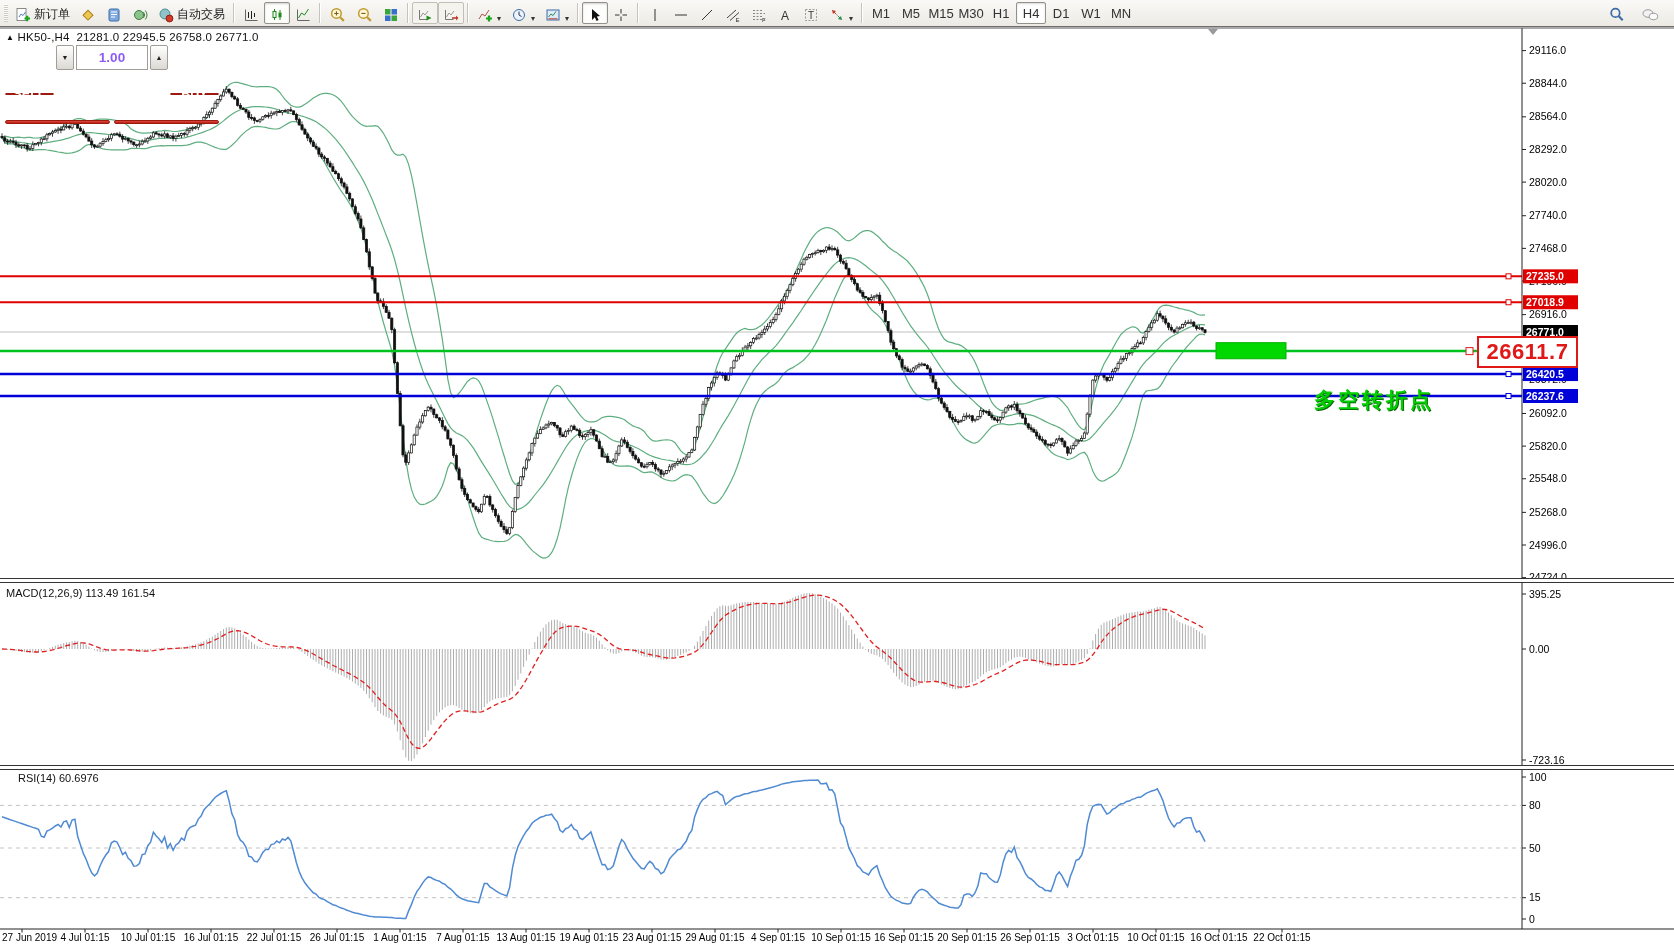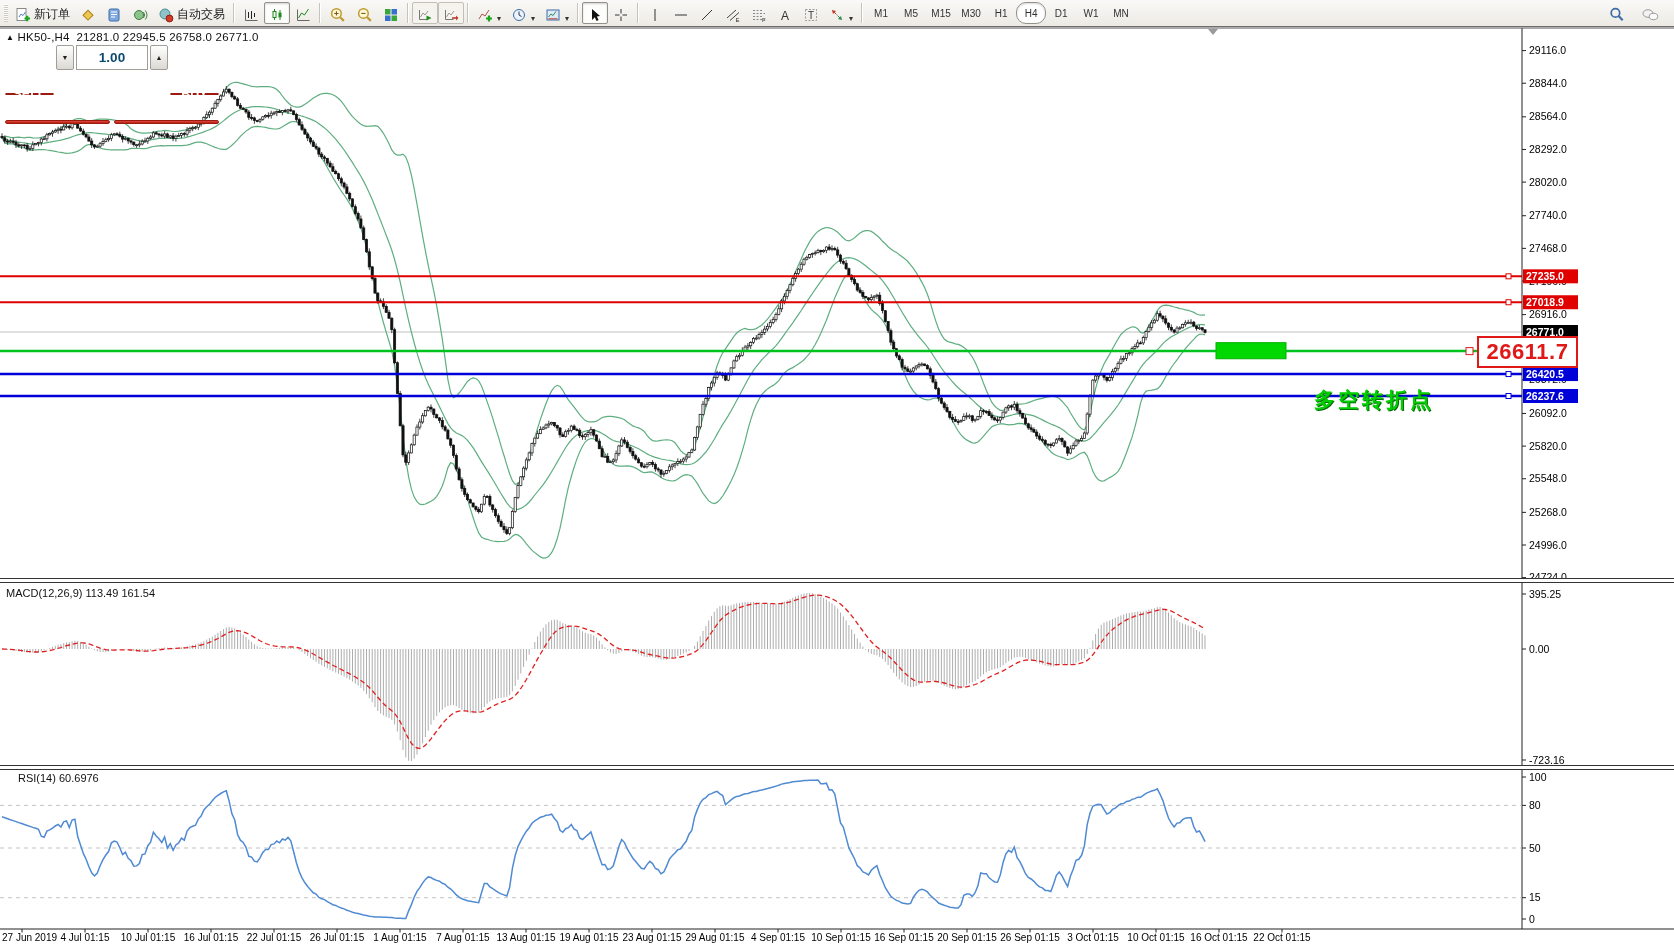--- a/index.html
+++ b/index.html
@@ -8,39 +8,39 @@
   #toolbar{position:absolute;left:0;top:0;width:1674px;height:27px;background:linear-gradient(#faf9f7,#edeae4);
     border-bottom:1px solid #6e6e6e;display:flex;align-items:center;padding:0 2px;box-sizing:border-box;z-index:5;}
   .grip{width:4px;height:18px;margin:0 2px;background:repeating-linear-gradient(#fff 0 1px,#c4c1ba 1px 2px);opacity:.8;}
   .sep{width:1px;height:20px;background:#c6c3bc;border-right:1px solid #fff;margin:0 3px;}
   .tbtn{height:22px;min-width:24px;display:flex;align-items:flex-end;justify-content:center;gap:3px;padding:0 4px;
     border:1px solid transparent;border-radius:2px;font-size:12px;color:#222;cursor:default;box-sizing:border-box;}
   .tbtn.pressed{background:#fdfdfc;border-color:#94918a;box-shadow:inset 0 1px 2px rgba(0,0,0,.18);}
   .tbtn.framed{background:#f5f3ee;border-color:#c2bfb7;}
   .tbtn svg{display:block;}
   .caret{font-size:8px;color:#333;margin-left:1px;}
-  .tf{width:28px;height:20px;display:flex;align-items:center;justify-content:center;font-size:10px;color:#333;
+  .tf{width:28px;height:20px;display:flex;align-items:center;justify-content:center;font-size:13px;color:#333;
     border:1px solid transparent;border-radius:2px;}
-  .tf.active{background:#fff;border-color:#94918a;box-shadow:inset 0 1px 2px rgba(0,0,0,.15);border-radius:10px;}
+  .tf.active{background:#fff;border-color:#94918a;box-shadow:inset 0 1px 2px rgba(0,0,0,.15);}
   #tb-right{margin-left:auto;display:flex;align-items:center;gap:6px;padding-right:8px;}
   
   #chart-svg{position:absolute;left:0;top:0;z-index:1;}
   .overlay{position:absolute;z-index:2;}
   #ohlc-header{left:6px;top:31px;font-size:11.5px;color:#111;letter-spacing:.2px;}
   #ohlc-header b{font-weight:normal;}
   
   #trade-panel{left:5px;top:45px;width:214px;}
   #tp-row1{display:flex;height:25px;gap:2px;}
   .tp-red{background:linear-gradient(#d84b3c,#bb2013);color:#fff;display:flex;align-items:center;justify-content:center;
     font-size:12.5px;font-weight:bold;border-radius:12px;border:1px solid #9d1a10;box-sizing:border-box;margin-top:48px;}
   #tp-sell-btn,#tp-buy-btn{width:49px;}
   .spin-btn{width:18px;background:linear-gradient(#fff,#dbd9d3);border:1px solid #a19e97;border-radius:2px;
     display:flex;align-items:center;justify-content:center;font-size:7px;color:#222;box-sizing:border-box;}
   #tp-volume{flex:1;background:#fff;border:1px solid #a19e97;display:flex;align-items:center;justify-content:center;
-    font-size:13.5px;font-weight:bold;color:#0c4a6e;box-sizing:border-box;}
+    font-size:13.5px;font-weight:bold;color:#8b5cf6;box-sizing:border-box;}
   #tp-row2{display:flex;height:36px;gap:4px;margin-top:2px;}
   .tp-price{flex:1;display:flex;align-items:flex-end;justify-content:center;padding-bottom:2px;}
   .tp-price .pint{font-size:16px;font-weight:bold;line-height:22px;}
   .tp-price .ppip{font-size:31px;font-weight:bold;line-height:28px;}
   
   #macd-label,#rsi-label{font-size:11px;color:#111;}
   #macd-label{left:6px;top:587px;}
   #rsi-label{left:18px;top:772px;}
   
   .splitter{position:absolute;left:0;width:1674px;height:5px;background:#fff;border-top:1px solid #333;border-bottom:1px solid #333;box-sizing:border-box;z-index:3;}

